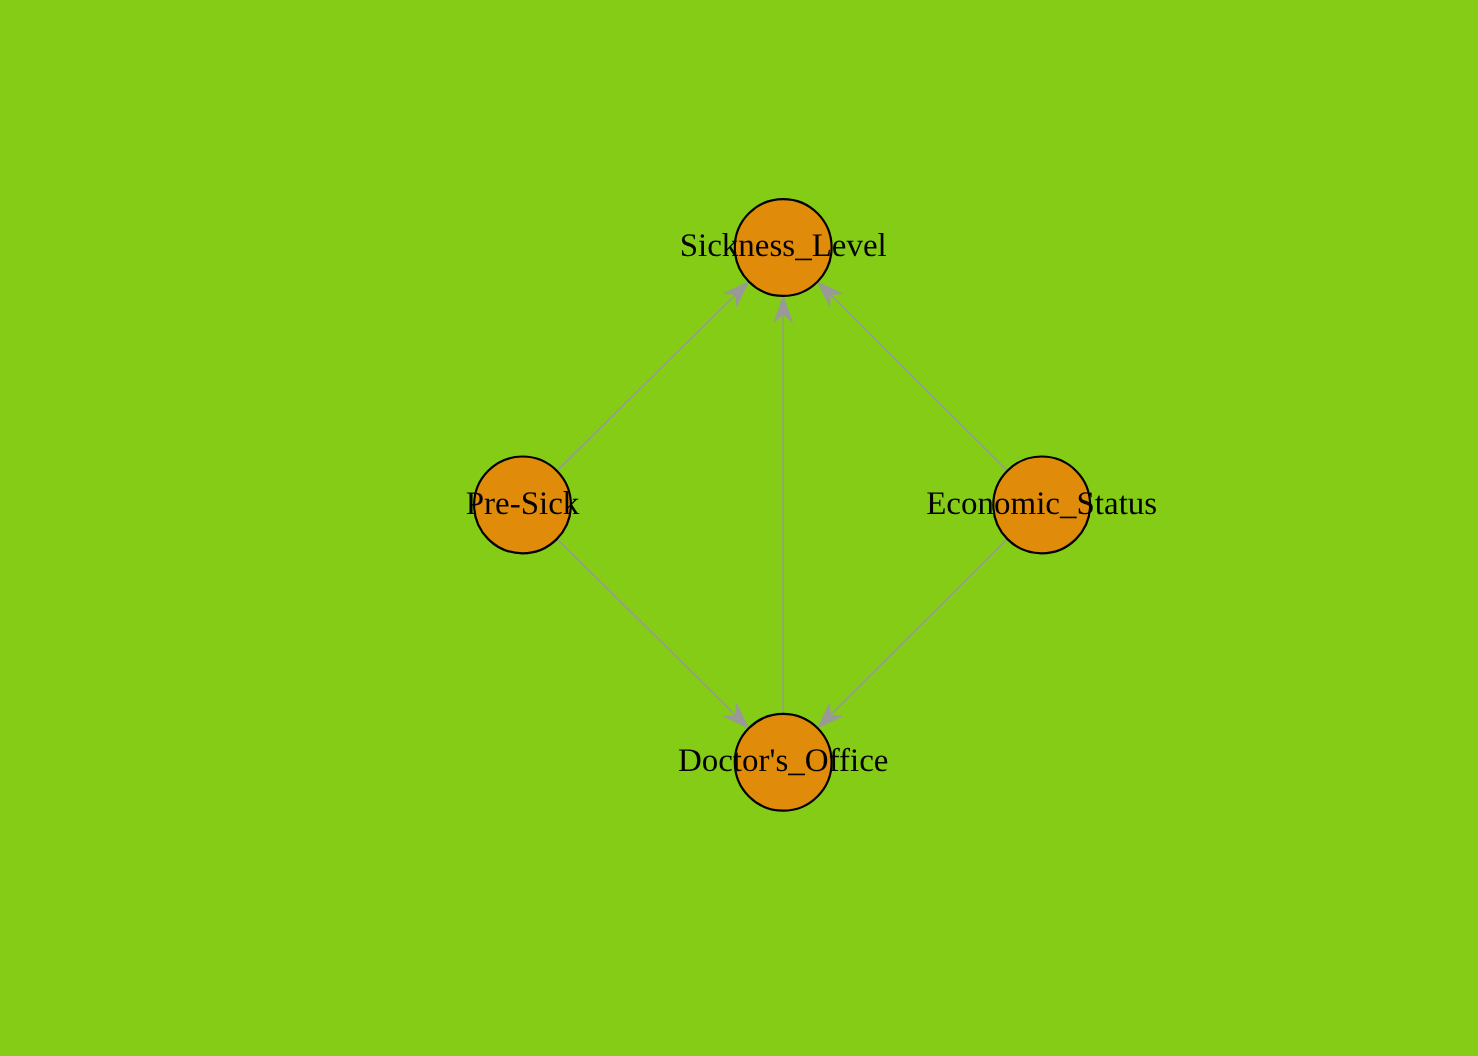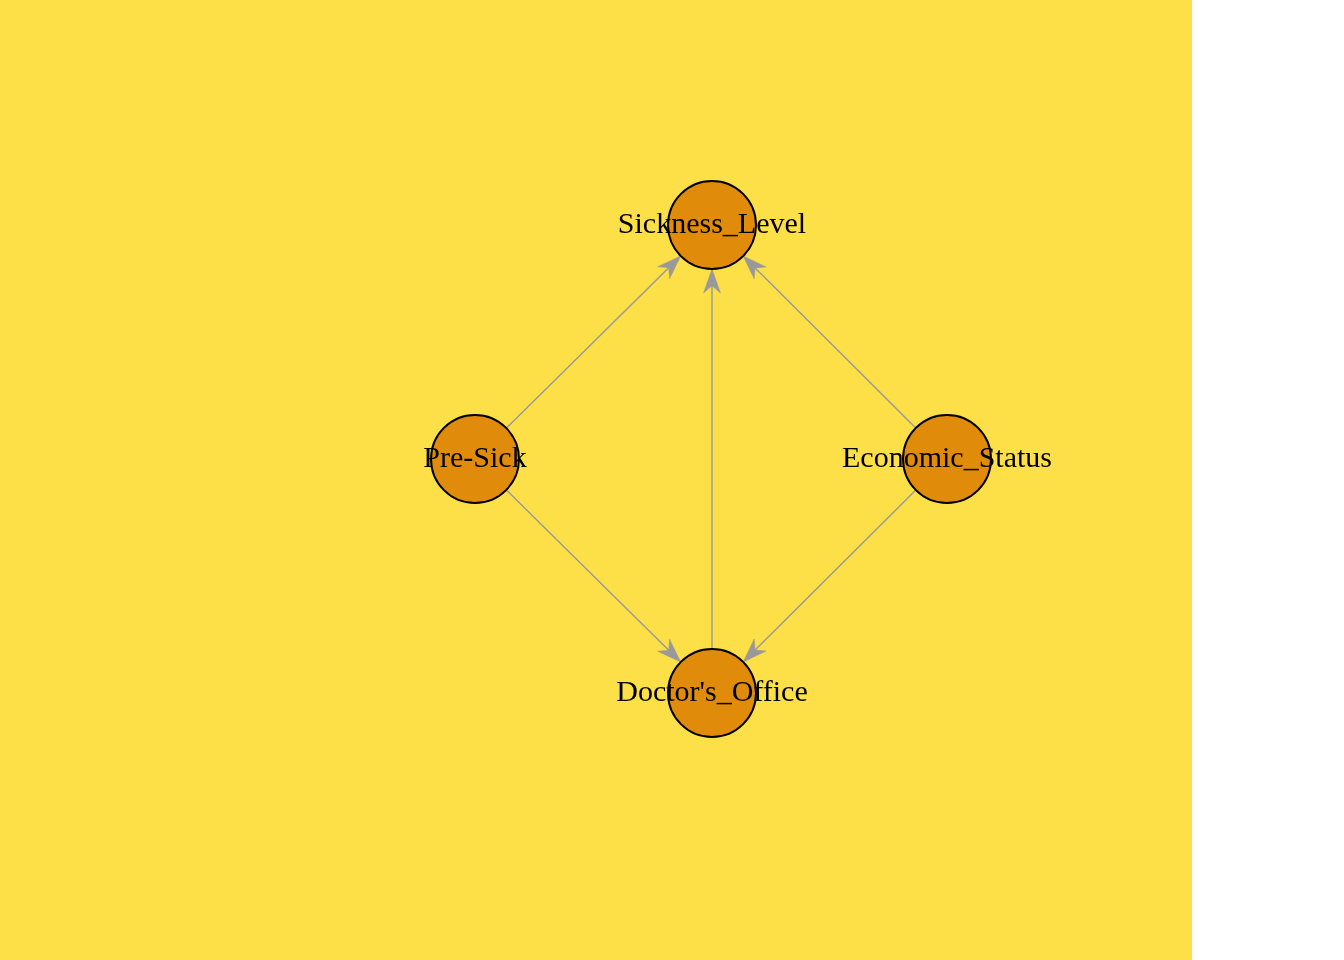--- a/index.html
+++ b/index.html
@@ -9,24 +9,23 @@
     background: #ffffff;
   }
   body {
     width: 1344px;
     height: 960px;
     font-family: "Liberation Serif", "DejaVu Serif", serif;
     overflow: hidden;
   }
   #graph-canvas {
     position: relative;
-    width: 1180px;
+    width: 1344px;
     height: 960px;
-    background: #fde047;
-    padding-left: 12px;
+    background: #84cc16;
   }
   #graph-svg {
     position: absolute;
     top: 0;
     left: 0;
     width: 1344px;
     height: 960px;
     display: block;
   }
   .node-label {

